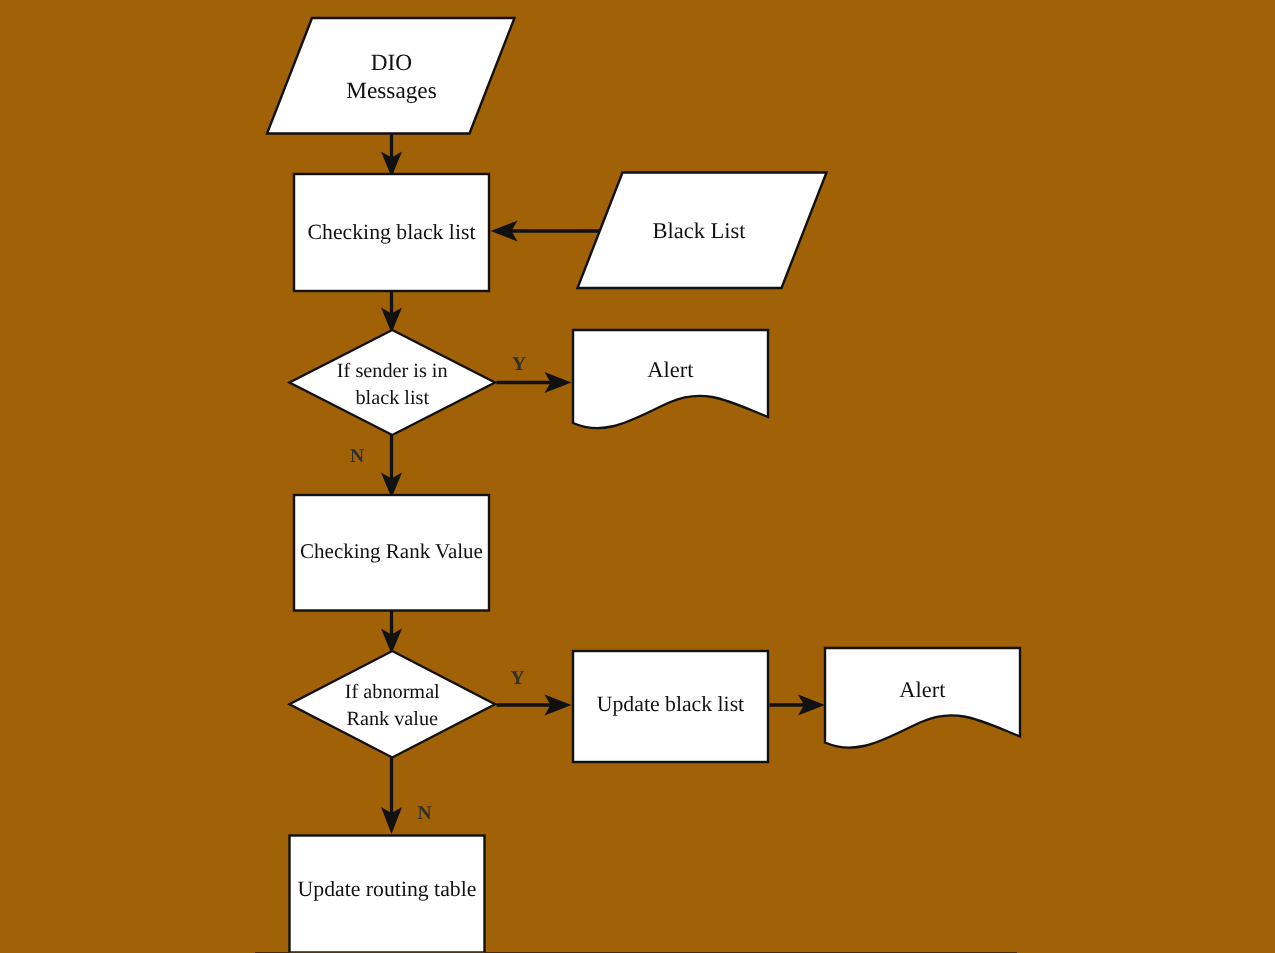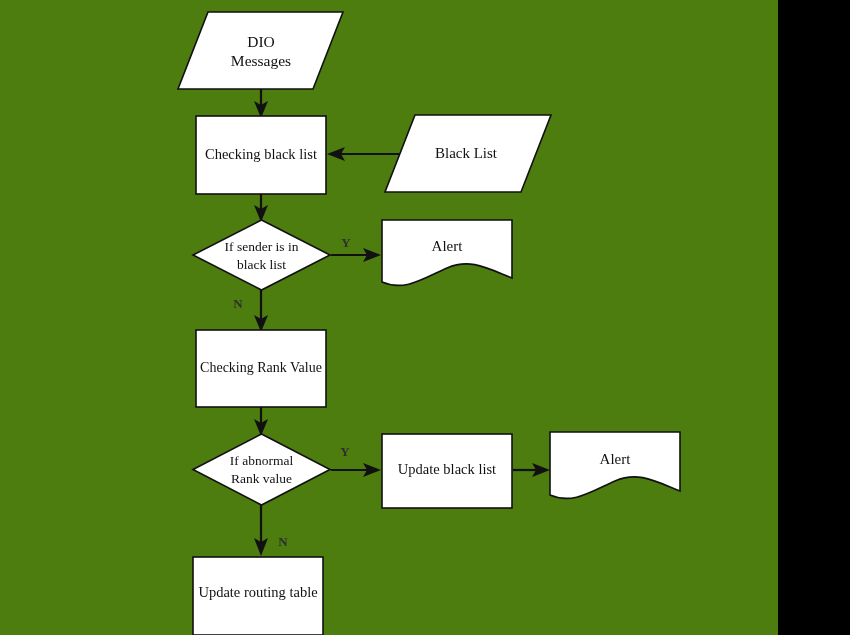--- a/index.html
+++ b/index.html
@@ -9,23 +9,23 @@
     background: #000000;
   }
   body {
     width: 850px;
     height: 635px;
     overflow: hidden;
     font-family: "Liberation Serif", "DejaVu Serif", serif;
   }
   #canvas {
     position: relative;
-    width: 778px;
+    width: 850px;
     height: 635px;
-    background: #4d7c0f;
+    background: #a16207;
   }
   #flow-svg {
     position: absolute;
     left: 0;
     top: 0;
     width: 850px;
     height: 635px;
     display: block;
   }
   .node-label {

